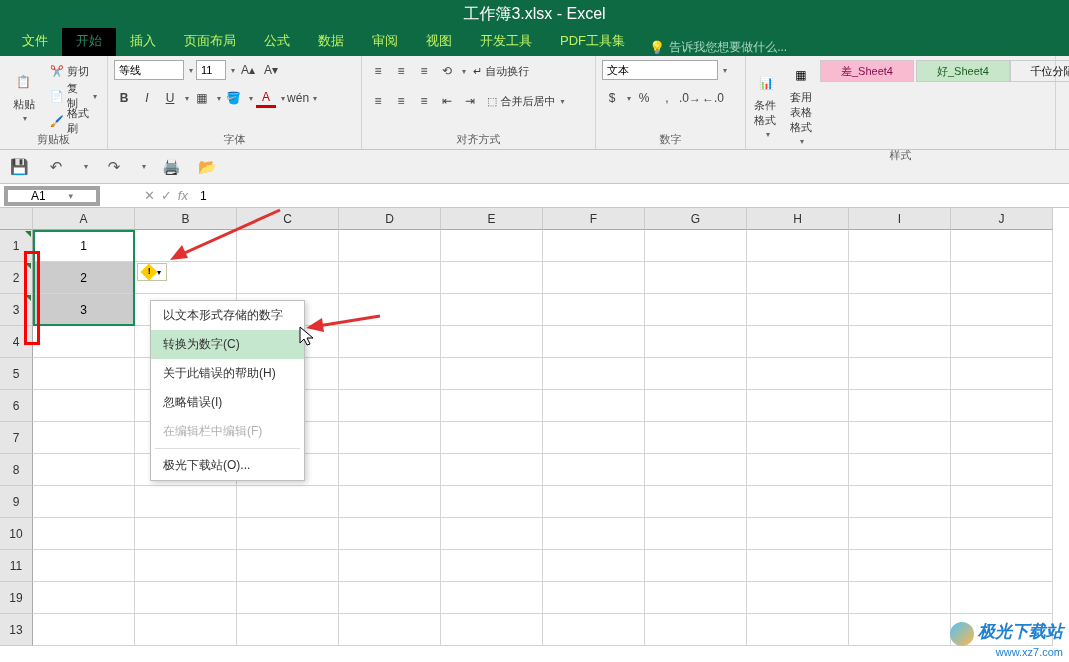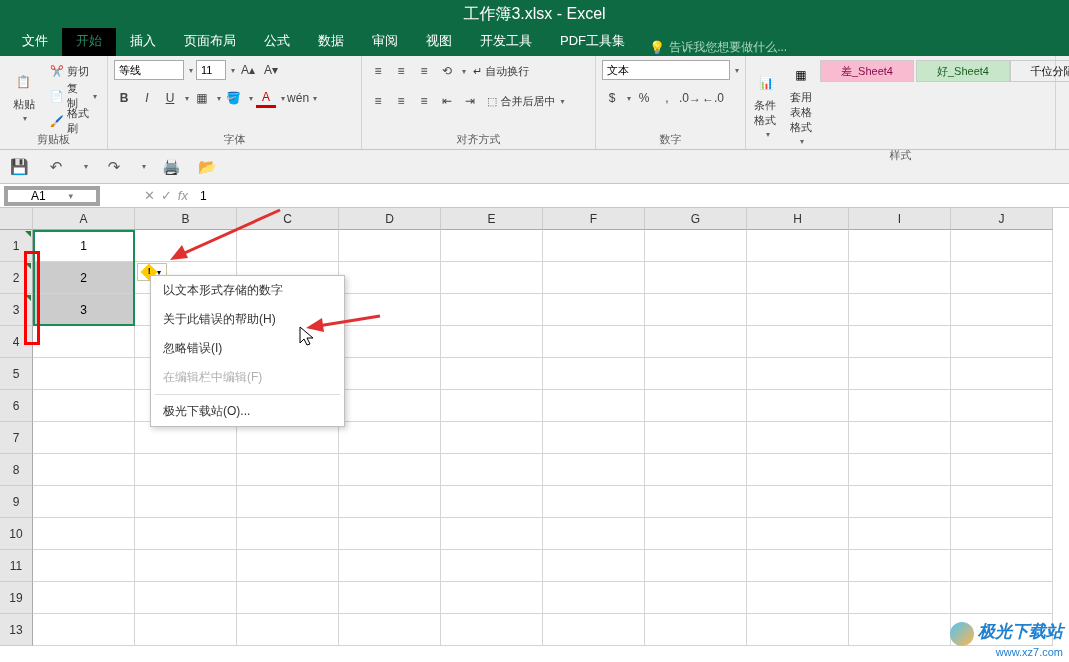--- a/index.html
+++ b/index.html
@@ -4,21 +4,21 @@
 <style>
 * { margin: 0; padding: 0; box-sizing: border-box; }
 body { font-family: "Microsoft YaHei", Arial, sans-serif; font-size: 12px; background: #fff; width: 1069px; height: 662px; overflow: hidden; position: relative; }
 
 
 .title-bar { height: 28px; background: #0e6a42; color: #fff; display: flex; align-items: center; justify-content: center; position: relative; }
 .title-bar .title { text-align: center; font-size: 16px; }
 
 
 .ribbon-tabs { height: 28px; background: #0e6a42; display: flex; align-items: flex-end; padding-left: 8px; }
-.ribbon-tab { padding: 6px 14px; color: #ffffff; cursor: pointer; font-size: 13px; }
+.ribbon-tab { padding: 6px 14px; color: #bef264; cursor: pointer; font-size: 13px; }
 .ribbon-tab.active { background: #000000; color: #2a8a60; }
 .tellme { margin-left: 10px; display: flex; align-items: center; color: #abd7c3; font-size: 12px; }
 .tellme .bulb { margin-right: 4px; font-size: 13px; }
 
 
 .ribbon { height: 94px; background: #f0f0f0; border-bottom: 1px solid #c6c6c6; display: flex; }
 .ribbon-group { border-right: 1px solid #d4d4d4; padding: 4px 6px 0 6px; display: flex; flex-direction: column; justify-content: space-between; }
 .group-label { text-align: center; color: #5c5c5c; font-size: 11px; padding-bottom: 2px; }
 .group-body { display: flex; gap: 4px; flex: 1; }
 .big-btn { width: 38px; display: flex; flex-direction: column; align-items: center; justify-content: center; gap: 2px; cursor: pointer; padding: 2px; }
@@ -64,21 +64,21 @@
 
 .red-box { position: absolute; left: 24px; top: 251px; width: 16px; height: 94px; border: 3px solid #ff0000; pointer-events: none; z-index: 50; }
 
 
 .err-btn { position: absolute; left: 137px; top: 263px; width: 30px; height: 18px; border: 1px solid #c4c4a0; background: #fff; display: flex; align-items: center; justify-content: center; gap: 2px; z-index: 20; }
 .err-btn .diamond { width: 12px; height: 12px; background: #ffcc00; transform: rotate(45deg); position: relative; }
 .err-btn .diamond:after { content: "!"; position: absolute; transform: rotate(-45deg); font-size: 9px; font-weight: bold; left: 4px; top: 0; }
 .err-btn .dd3 { font-size: 8px; }
 
 
-.ctx-menu { position: absolute; left: 150px; top: 275px; width: 195px; background: #fff; border: 1px solid #bfbfbf; box-shadow: 2px 2px 6px rgba(0,0,0,0.2); z-index: 30; }
+.ctx-menu { position: absolute; left: 150px; top: 300px; width: 155px; background: #fff; border: 1px solid #bfbfbf; box-shadow: 2px 2px 6px rgba(0,0,0,0.2); z-index: 30; }
 .ctx-item { padding: 6px 12px; font-size: 12px; color: #333; cursor: pointer; }
 .ctx-item.header { color: #333; cursor: default; }
 .ctx-item.hover { background: #c5e7ce; }
 .ctx-item.disabled { color: #b0b0b0; cursor: default; }
 .ctx-sep { height: 1px; background: #ddd; margin: 2px 4px; }
 
 
 .arrow { position: absolute; z-index: 40; pointer-events: none; }
 .arrow-line { stroke: #e03030; stroke-width: 3; fill: none; }
 .arrow-head { fill: #e03030; }
@@ -197,21 +197,21 @@
             <span class="dd">▾</span>
           </span>
       </div>
     </div>
     <div class="group-label">对齐方式</div>
   </div>
 
   <div class="ribbon-group" style="width:150px;">
     <div class="group-body" style="flex-direction:column;">
       <div class="toolbar-row">
-        <input class="combo" style="width: 128px;" value="文本">
+        <input class="combo" style="width: 116px;" value="文本">
           <span class="dd">▾</span>
       </div>
       <div class="toolbar-row">
         <span class="icon-btn">$</span>
           <span class="dd">▾</span>
         <span class="icon-btn">%</span>
         <span class="icon-btn">,</span>
         <span class="icon-btn">.0→</span>
         <span class="icon-btn">←.0</span>
       </div>
@@ -459,20 +459,21 @@
 
 <div class="red-box"></div>
 
 <div class="err-btn">
   <div class="diamond"></div>
   <span class="dd3">▾</span>
 </div>
 
 <div class="ctx-menu">
   <div class="ctx-item header">以文本形式存储的数字</div>
+  <div class="ctx-item hover">转换为数字(C)</div>
   <div class="ctx-item">关于此错误的帮助(H)</div>
   <div class="ctx-item">忽略错误(I)</div>
   <div class="ctx-item disabled">在编辑栏中编辑(F)</div>
   <div class="ctx-sep"></div>
   <div class="ctx-item">极光下载站(O)...</div>
 </div>
 
 <svg class="arrow" style="left:160px;top:200px;width:130px;height:70px;">
   <line class="arrow-line" x1="120" y1="10" x2="20" y2="55"></line>
   <polygon class="arrow-head" points="10,60 28,58 22,45"></polygon>

